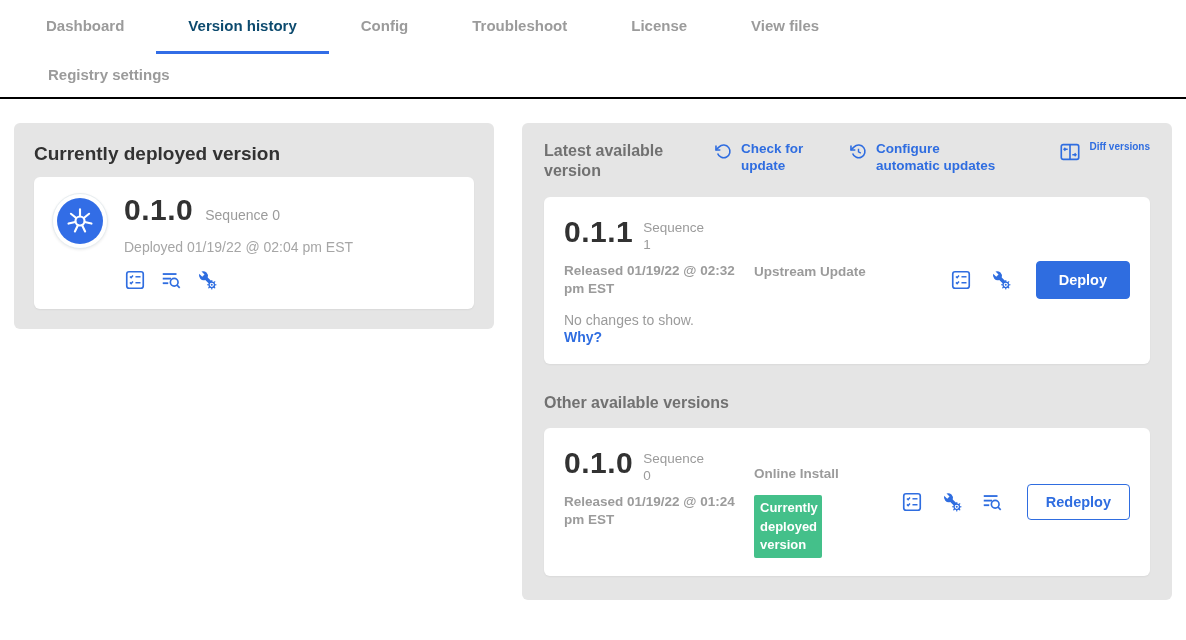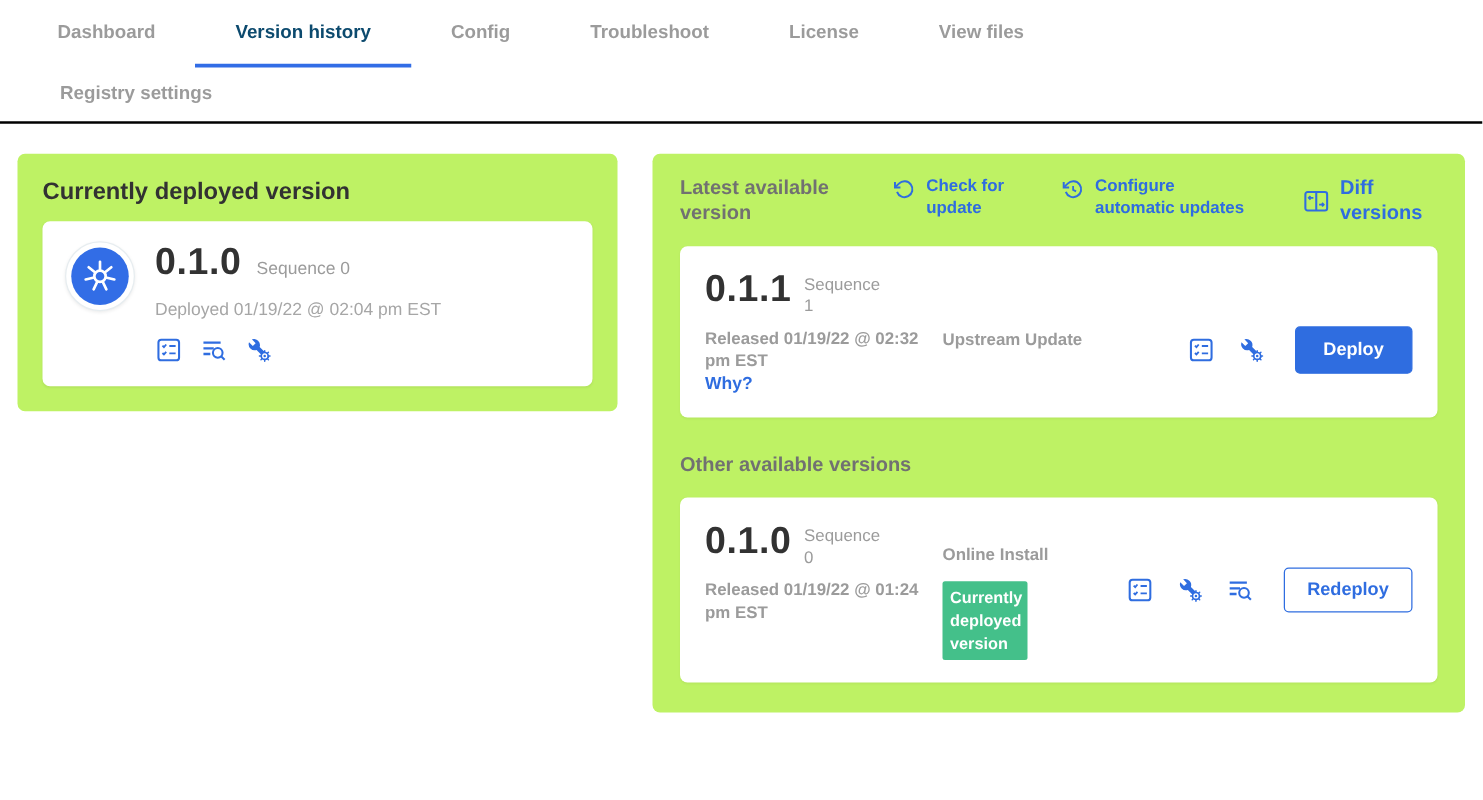--- a/index.html
+++ b/index.html
@@ -16,21 +16,21 @@
   .nav-row2 { height: 43px; padding-left: 16px; }
   .tab {
     display: flex; align-items: center;
     padding: 0 32px;
     font-size: 15px; font-weight: 600; color: #9b9b9b;
     cursor: pointer; border-bottom: 3px solid transparent;
   }
   .tab.active { color: #0c4a6e; border-bottom-color: #326de6; }
   
   main { display: flex; gap: 28px; padding: 24px 14px; }
-  .panel { background: #bef264; border-radius: 6px; }
+  .panel { background: #e5e5e5; border-radius: 6px; }
   .panel-left { width: 480px; padding: 20px; align-self: flex-start; }
   .panel-right { flex: 1; padding: 18px 22px 24px; }
   .panel-left h2 { font-size: 19px; font-weight: 700; color: #323232; margin-bottom: 12px; }
   
   .deployed-card {
     background: #fff; border-radius: 6px; padding: 16px 18px 18px;
     display: flex; gap: 16px; box-shadow: 0 1px 2px rgba(0,0,0,.06);
   }
   .k8s-badge {
     width: 56px; height: 56px; border-radius: 50%; background: #fff;
@@ -52,21 +52,21 @@
   
   .rp-header { display: flex; align-items: flex-start; gap: 38px; }
   .rp-title { width: 132px; font-size: 16px; font-weight: 700; color: #717171; line-height: 1.25; flex: none; }
   .action-link {
     display: flex; gap: 8px; align-items: flex-start;
     color: #2f6de0; font-weight: 700; font-size: 13.5px; line-height: 1.25; cursor: pointer;
   }
   .action-link svg { width: 19px; height: 19px; flex: none; margin-top: 1px; }
   .link-check span { width: 70px; display: inline-block; }
   .link-config span { width: 128px; display: inline-block; }
-  .link-diff { margin-left: auto; align-items: center; font-size: 16px; }
+  .link-diff { margin-left: auto; align-items: flex-start; font-size: 10px; }
   .link-diff svg { width: 22px; height: 22px; margin-top: 0; }
   
   .vcard {
     background: #fff; border-radius: 6px; margin-top: 16px; padding: 18px 20px;
     display: flex; align-items: flex-start; box-shadow: 0 1px 2px rgba(0,0,0,.05);
   }
   .vc-col1 { width: 190px; flex: none; }
   .vc-vline { display: flex; gap: 10px; align-items: flex-start; }
   .seq-wrap { color: #9b9b9b; font-size: 13.5px; width: 64px; line-height: 1.25; padding-top: 5px; }
   .released { color: #9b9b9b; font-weight: 700; font-size: 13.5px; line-height: 1.35; margin-top: 8px; width: 172px; }
@@ -229,20 +229,21 @@
       </a>
     </div>
 
     <div class="vcard latest">
       <div class="vc-col1">
         <div class="vc-vline">
           <span class="version-big">0.1.1</span>
           <span class="seq-wrap">Sequence 1</span>
         </div>
         <div class="released">Released 01/19/22 @ 02:32 pm EST</div>
+        <div class="no-changes">No changes to show.</div>
         <a class="why">Why?</a>
       </div>
       <div class="vc-col2">Upstream Update</div>
       <div class="vc-actions">
         <span class="a-icon"><svg>
               <use href="#sym-checklist"></use>
             </svg></span>
         <span class="a-icon"><svg>
               <use href="#sym-wrench"></use>
             </svg></span>

